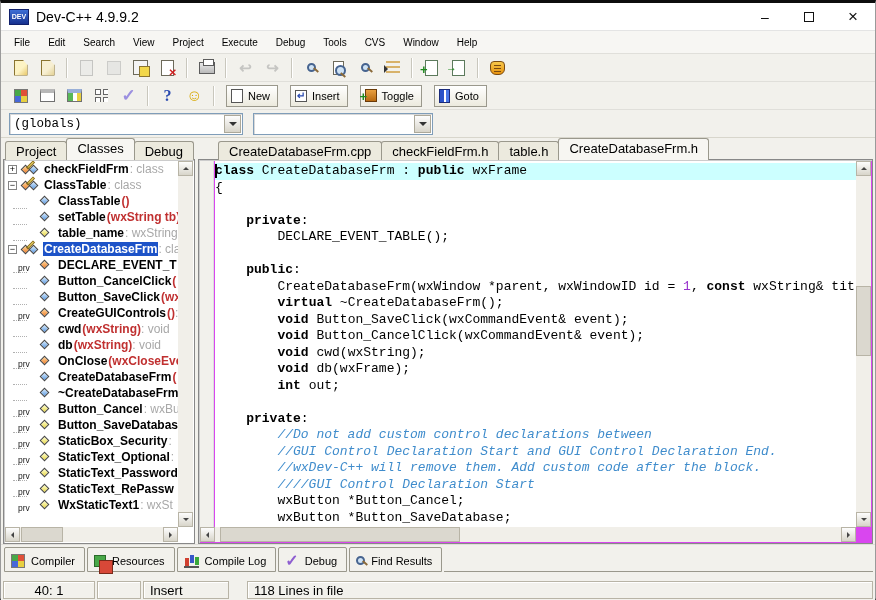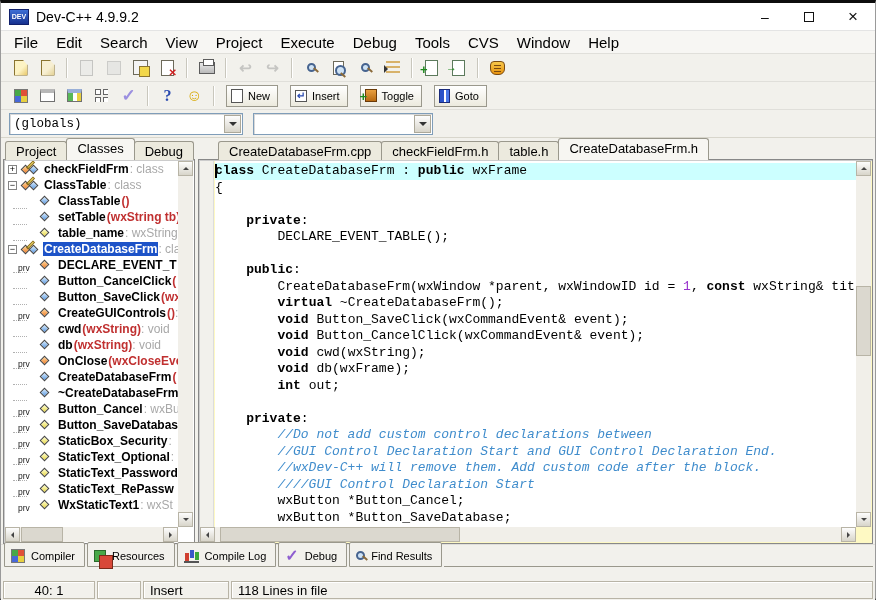--- a/index.html
+++ b/index.html
@@ -11,21 +11,21 @@
   #titlebar{position:absolute;left:0;top:0;width:100%;height:28px;background:#ffffff;display:flex;align-items:center;border-bottom:1px solid #e4e4e4;}
   #appicon{width:20px;height:16px;margin:0 7px 0 8px;background:linear-gradient(180deg,#3d6fd6,#16318f);border:1px solid #10206b;color:#fff;font-size:7px;font-weight:bold;display:flex;align-items:center;justify-content:center;letter-spacing:0;}
   #apptitle{font-size:14px;}
   #wincontrols{margin-left:auto;display:flex;height:100%;}
   .wbtn{width:44px;height:100%;display:flex;align-items:center;justify-content:center;font-size:14px;color:#111;}
   .wbtn .sq{width:10px;height:10px;border:1px solid #111;display:inline-block;}
   .wbtn.close{font-size:17px;}
 
   
   #menubar{position:absolute;left:0;top:28px;width:100%;height:23px;display:flex;align-items:center;background:#f7f6f3;border-bottom:1px solid #e0dfda;padding-left:4px;}
-  .mi{padding:3px 9px;font-size:15px;}
+  .mi{padding:3px 9px;font-size:10px;}
 
   
   .tbrow{position:absolute;left:0;width:100%;height:28px;display:flex;align-items:center;background:#f2f1ec;border-bottom:1px solid #e0dfda;padding-left:6px;}
   #tb1{top:51px;} #tb2{top:79px;}
   .tbsep{width:2px;height:20px;margin:0 5px;border-left:1px solid #c9c7bd;border-right:1px solid #ffffff;}
   .tbtn{width:27px;height:24px;display:flex;align-items:center;justify-content:center;position:relative;}
   .tbtn.dis{opacity:.5;filter:grayscale(60%);}
   .tbtn.lbl{width:auto;padding:1px 7px 1px 4px;border:1px solid #9a988c;background:linear-gradient(180deg,#ffffff,#eceade);margin:0 6px;display:flex;gap:5px;align-items:center;height:22px;}
   .tlab{font-size:11px;}
   .ticon{display:inline-block;position:relative;line-height:1;}
@@ -128,39 +128,39 @@
   .sbtn.dn{bottom:0;} .sbtn.dn i{border-top-color:#444;margin-bottom:-3px;}
   .sbtn.lf{left:0;} .sbtn.lf i{border-right-color:#444;margin-left:-3px;}
   .sbtn.rt{right:0;} .sbtn.rt i{border-left-color:#444;margin-right:-3px;}
   .sthumb{position:absolute;background:#dbd8cf;border:1px solid #b8b4a6;}
   
   #splitter{position:absolute;left:194px;top:0;width:3px;height:100%;background:#f2f1ec;}
 
   
   #editpanel{position:absolute;left:197px;top:0;right:2px;height:100%;}
   #etabs{left:20px;}
-  #editbox{position:absolute;left:0;top:21px;right:0;bottom:0;background:#fef9c3;border:1px solid #888;box-shadow:inset 1px 1px 0 #ccc;overflow:hidden;}
+  #editbox{position:absolute;left:0;top:21px;right:0;bottom:0;background:#d946ef;border:1px solid #888;box-shadow:inset 1px 1px 0 #ccc;overflow:hidden;}
   #gutter{position:absolute;left:1px;top:1px;width:14px;bottom:16px;background:#f2f1ec;border-right:1px solid #dcdcdc;}
   #code{position:absolute;left:16px;top:1px;right:16px;bottom:16px;overflow:hidden;background:#fff;font-family:"Liberation Mono",monospace;font-size:13px;padding-top:2px;}
   .cl{height:16.5px;line-height:16.5px;white-space:pre;position:relative;}
   .cl.hl{background:#ccffff;}
   .cl .kw{font-weight:bold;}
   .cl .cmt{color:#3f8ccc;font-style:italic;}
   .cl .num{color:#9932cc;}
   .caret{position:absolute;left:0;top:1px;width:1.5px;height:14px;background:#000;}
 
   
-  #bottombar{position:absolute;left:0;top:541px;width:100%;height:36px;background:#f2f1ec;padding:7px 0 13px 3px;display:flex;align-items:flex-end;gap:2px;border-top:1px solid #e0dfda;}
+  #bottombar{position:absolute;left:0;top:541px;width:100%;height:36px;background:#f2f1ec;padding:7px 0 13px 3px;display:flex;align-items:center;gap:2px;border-top:1px solid #e0dfda;}
   .btab{height:25px;padding:2px 9px 0 6px;border:1px solid #9a988c;background:#f2f1ec;display:flex;align-items:center;gap:6px;border-radius:2px 2px 0 0;font-size:13px;}
   #bottombar .rest{flex:1;height:25px;border-bottom:1px solid #9a988c;margin-right:2px;}
 
   
   #statusbar{position:absolute;left:0;top:577px;width:100%;height:21px;background:#f2f1ec;display:flex;gap:2px;padding:1px 2px;}
   .sseg{border:1px solid #b8b4a6;box-shadow:inset 1px 1px 0 #fff;height:18px;padding:1px 6px;font-size:13px;}
-  .s1{width:92px;text-align:center;} .s2{width:44px;} .s3{width:86px;} .s4{flex:1;}
+  .s1{width:92px;text-align:center;} .s2{width:44px;} .s3{width:86px;} .s4{flex:1;margin-left:16px;}
 </style>
 </head>
 <body>
 
 <div id="frame">
 
   <div id="titlebar">
     <div id="appicon">DEV</div>
     <div id="apptitle">Dev-C++ 4.9.9.2</div>
     <div id="wincontrols">

